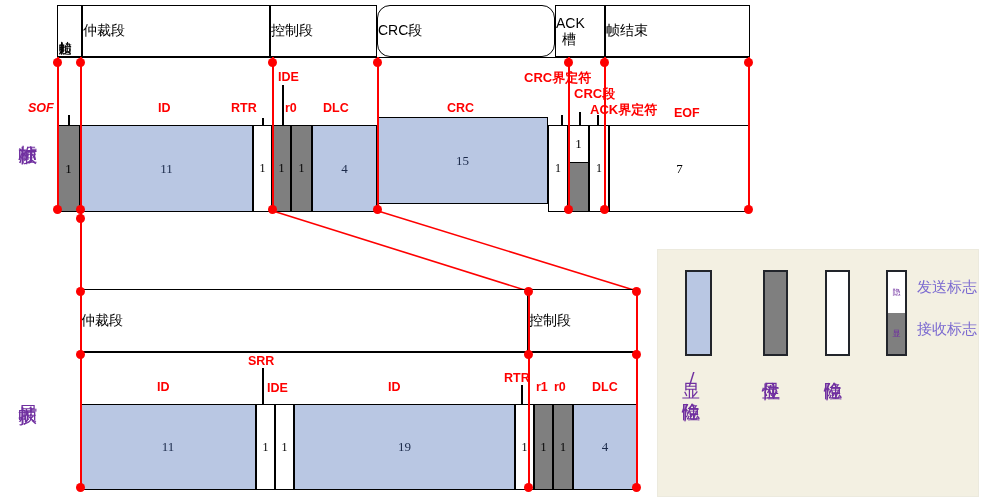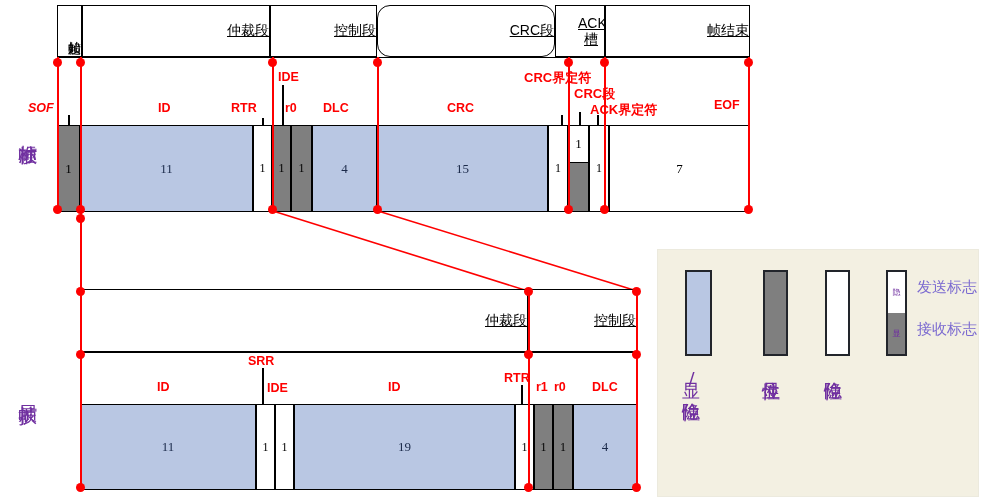--- a/index.html
+++ b/index.html
@@ -10,22 +10,22 @@
     overflow:hidden;
   }
   #stage{position:relative;width:981px;height:500px;}
 
   
   .seg{
     position:absolute;
     border:1px solid #000;
     background:#fff;
     box-sizing:border-box;
-    display:flex;align-items:center;justify-content:flex-end;
-    font-size:14px;color:#000;text-decoration:underline;
+    display:flex;align-items:center;justify-content:flex-start;
+    font-size:14px;color:#000;
   }
   .cell{
     position:absolute;
     border:1px solid #000;
     box-sizing:border-box;
     display:flex;align-items:center;justify-content:center;
     font-size:13px;color:#1b2a4a;
     font-family:"Liberation Serif","DejaVu Serif",serif;
   }
   .cell.blue{background:#b9c7e3;}
@@ -144,21 +144,21 @@
     <div class="rlabel" style="left:28px;top:101px;font-style:italic;">SOF</div>
     <div class="rlabel" style="left:158px;top:101px;">ID</div>
     <div class="rlabel" style="left:231px;top:101px;">RTR</div>
     <div class="rlabel" style="left:278px;top:70px;">IDE</div>
     <div class="rlabel" style="left:285px;top:101px;">r0</div>
     <div class="rlabel" style="left:323px;top:101px;">DLC</div>
     <div class="rlabel" style="left:447px;top:101px;">CRC</div>
     <div class="rlabel cjk" style="left:524px;top:70px;width:48px;text-align:center;line-height:1.18;">CRC界定符</div>
     <div class="rlabel cjk" style="left:574px;top:85px;">CRC段</div>
     <div class="rlabel cjk" style="left:590px;top:101px;">ACK界定符</div>
-    <div class="rlabel" style="left:674px;top:98px;margin-left:40px;">EOF</div>
+    <div class="rlabel" style="left:674px;top:106px;">EOF</div>
 
     <div class="arrow" style="left:62px;top:115px;">
       <div class="shaft" style="height:20px;"></div>
         <div class="head" style="top:20px;"></div>
     </div>
     <div class="arrow" style="left:256px;top:118px;">
       <div class="shaft" style="height:17px;"></div>
         <div class="head" style="top:17px;"></div>
     </div>
     <div class="arrow" style="left:276px;top:85px;">
@@ -177,21 +177,21 @@
       <div class="shaft" style="height:18px;"></div>
         <div class="head" style="top:18px;"></div>
     </div>
 
     <div class="cell gray" style="left:57px;top:125px;width:23px;height:87px;">1</div>
     <div class="cell blue" style="left:80px;top:125px;width:173px;height:87px;">11</div>
     <div class="cell white small" style="left:253px;top:125px;width:19px;height:87px;">1</div>
     <div class="cell gray small" style="left:272px;top:125px;width:19px;height:87px;">1</div>
     <div class="cell gray small" style="left:291px;top:125px;width:21px;height:87px;">1</div>
     <div class="cell blue" style="left:312px;top:125px;width:65px;height:87px;">4</div>
-    <div class="cell blue" style="left:377px;top:125px;width:171px;height:87px;">15</div>
+    <div class="cell blue" style="left:377px;top:117px;width:171px;height:87px;">15</div>
     <div class="cell white small" style="left:548px;top:125px;width:20px;height:87px;">1</div>
     <div class="cell split" style="left:568px;top:125px;width:21px;height:87px;">
       <div class="top">1</div>
       <div class="bot"></div>
     </div>
     <div class="cell white small" style="left:589px;top:125px;width:20px;height:87px;">1</div>
     <div class="cell white" style="left:609px;top:125px;width:141px;height:87px;">7</div>
 
     <div class="rline" style="left:57px;top:57px;height:155px;"></div>
     <div class="rdot" style="left:57.8px;top:62px;"></div>

